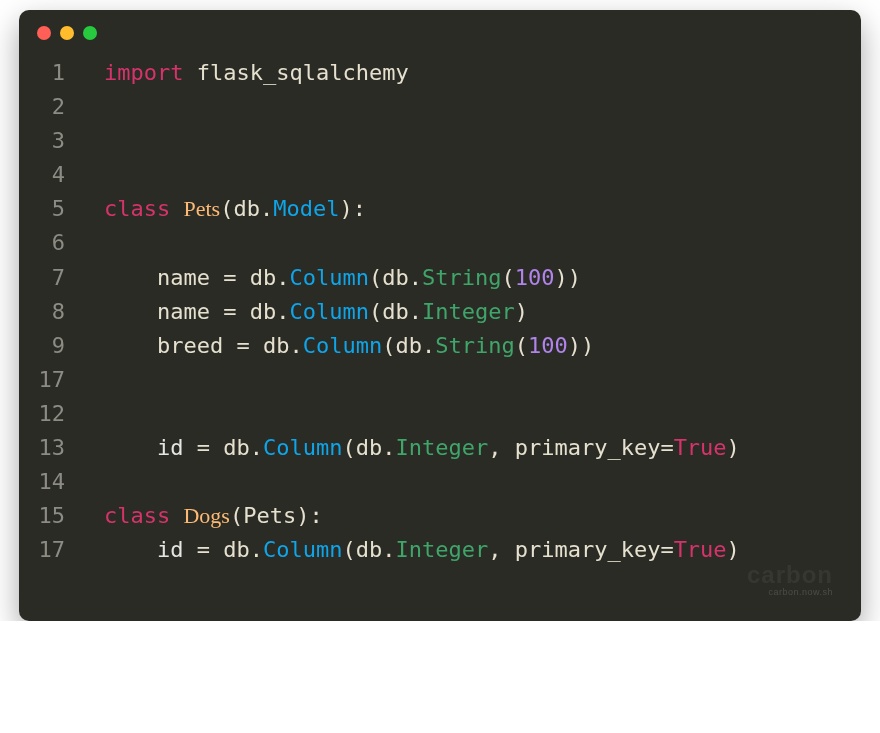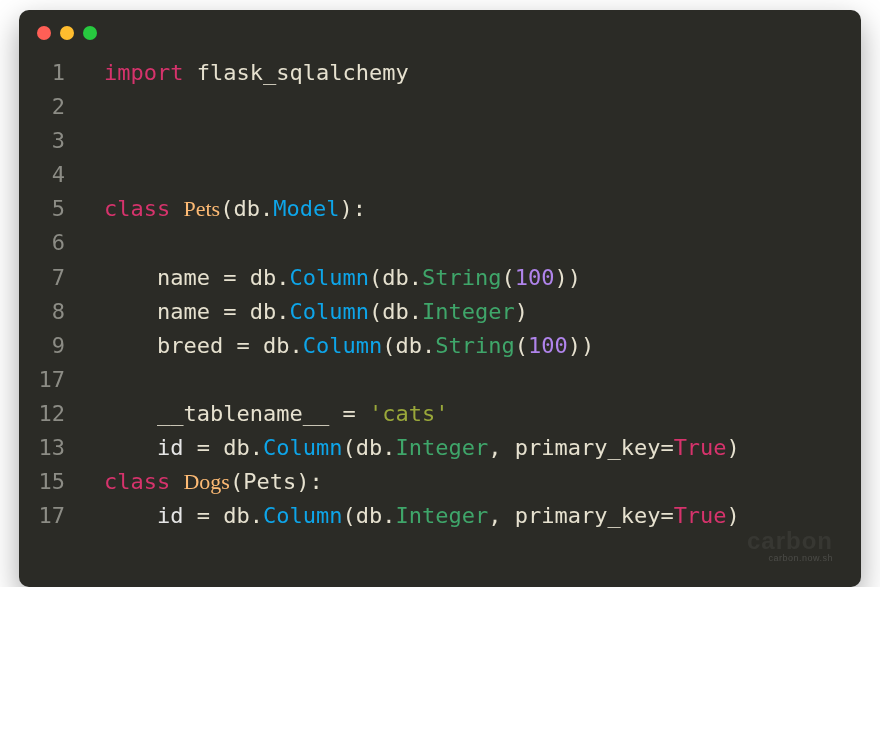--- a/index.html
+++ b/index.html
@@ -97,22 +97,23 @@
       <div class="line"><span class="gutter">1</span><span class="content"><span class="t-kw">import</span><span class="t-def"> flask_sqlalchemy</span></span></div>
       <div class="line"><span class="gutter">2</span><span class="content"> </span></div>
       <div class="line"><span class="gutter">3</span></div>
       <div class="line"><span class="gutter">4</span><span class="content"> </span></div>
       <div class="line"><span class="gutter">5</span><span class="content"><span class="t-kw">class </span><span class="t-cls">Pets</span><span class="t-def">(db</span><span class="t-dot">.</span><span class="t-mem">Model</span><span class="t-def">):</span></span></div>
       <div class="line"><span class="gutter">6</span></div>
       <div class="line"><span class="gutter">7</span><span class="content"><span class="t-def">    name </span><span class="t-op">=</span><span class="t-def"> db</span><span class="t-dot">.</span><span class="t-mem">Column</span><span class="t-def">(db</span><span class="t-dot">.</span><span class="t-type">String</span><span class="t-def">(</span><span class="t-num">100</span><span class="t-def">))</span></span></div>
       <div class="line"><span class="gutter">8</span><span class="content"><span class="t-def">    name </span><span class="t-op">=</span><span class="t-def"> db</span><span class="t-dot">.</span><span class="t-mem">Column</span><span class="t-def">(db</span><span class="t-dot">.</span><span class="t-type">Integer</span><span class="t-def">)</span></span></div>
       <div class="line"><span class="gutter">9</span><span class="content"><span class="t-def">    breed </span><span class="t-op">=</span><span class="t-def"> db</span><span class="t-dot">.</span><span class="t-mem">Column</span><span class="t-def">(db</span><span class="t-dot">.</span><span class="t-type">String</span><span class="t-def">(</span><span class="t-num">100</span><span class="t-def">))</span></span></div>
       <div class="line"><span class="gutter">17</span><span class="content"> </span></div>
-      <div class="line"><span class="gutter">12</span><span class="content"><span class="t-def">    __tablename__ </span><span class="t-op">=</span><span class="t-def"> </span><span class="t-str">'cats'</span></span></div>
+      <div class="line"><span class="gutter">12</span></div>
       <div class="line"><span class="gutter">13</span><span class="content"><span class="t-def">    </span><span class="t-id">id</span><span class="t-def"> </span><span class="t-op">=</span><span class="t-def"> db</span><span class="t-dot">.</span><span class="t-mem">Column</span><span class="t-def">(db</span><span class="t-dot">.</span><span class="t-type">Integer</span><span class="t-def">, primary_key</span><span class="t-op">=</span><span class="t-bool">True</span><span class="t-def">)</span></span></div>
+      <div class="line"><span class="gutter">14</span><span class="content"> </span></div>
       <div class="line"><span class="gutter">15</span><span class="content"><span class="t-kw">class </span><span class="t-cls">Dogs</span><span class="t-def">(Pets):</span></span></div>
       <div class="line"><span class="gutter">17</span><span class="content"><span class="t-def">    </span><span class="t-id">id</span><span class="t-def"> </span><span class="t-op">=</span><span class="t-def"> db</span><span class="t-dot">.</span><span class="t-mem">Column</span><span class="t-def">(db</span><span class="t-dot">.</span><span class="t-type">Integer</span><span class="t-def">, primary_key</span><span class="t-op">=</span><span class="t-bool">True</span><span class="t-def">)</span></span></div>
     </div>
 
   <div class="wm">
     <span class="big">carbon</span>
     <span class="small">carbon.now.sh</span>
   </div>
 </div>
 

